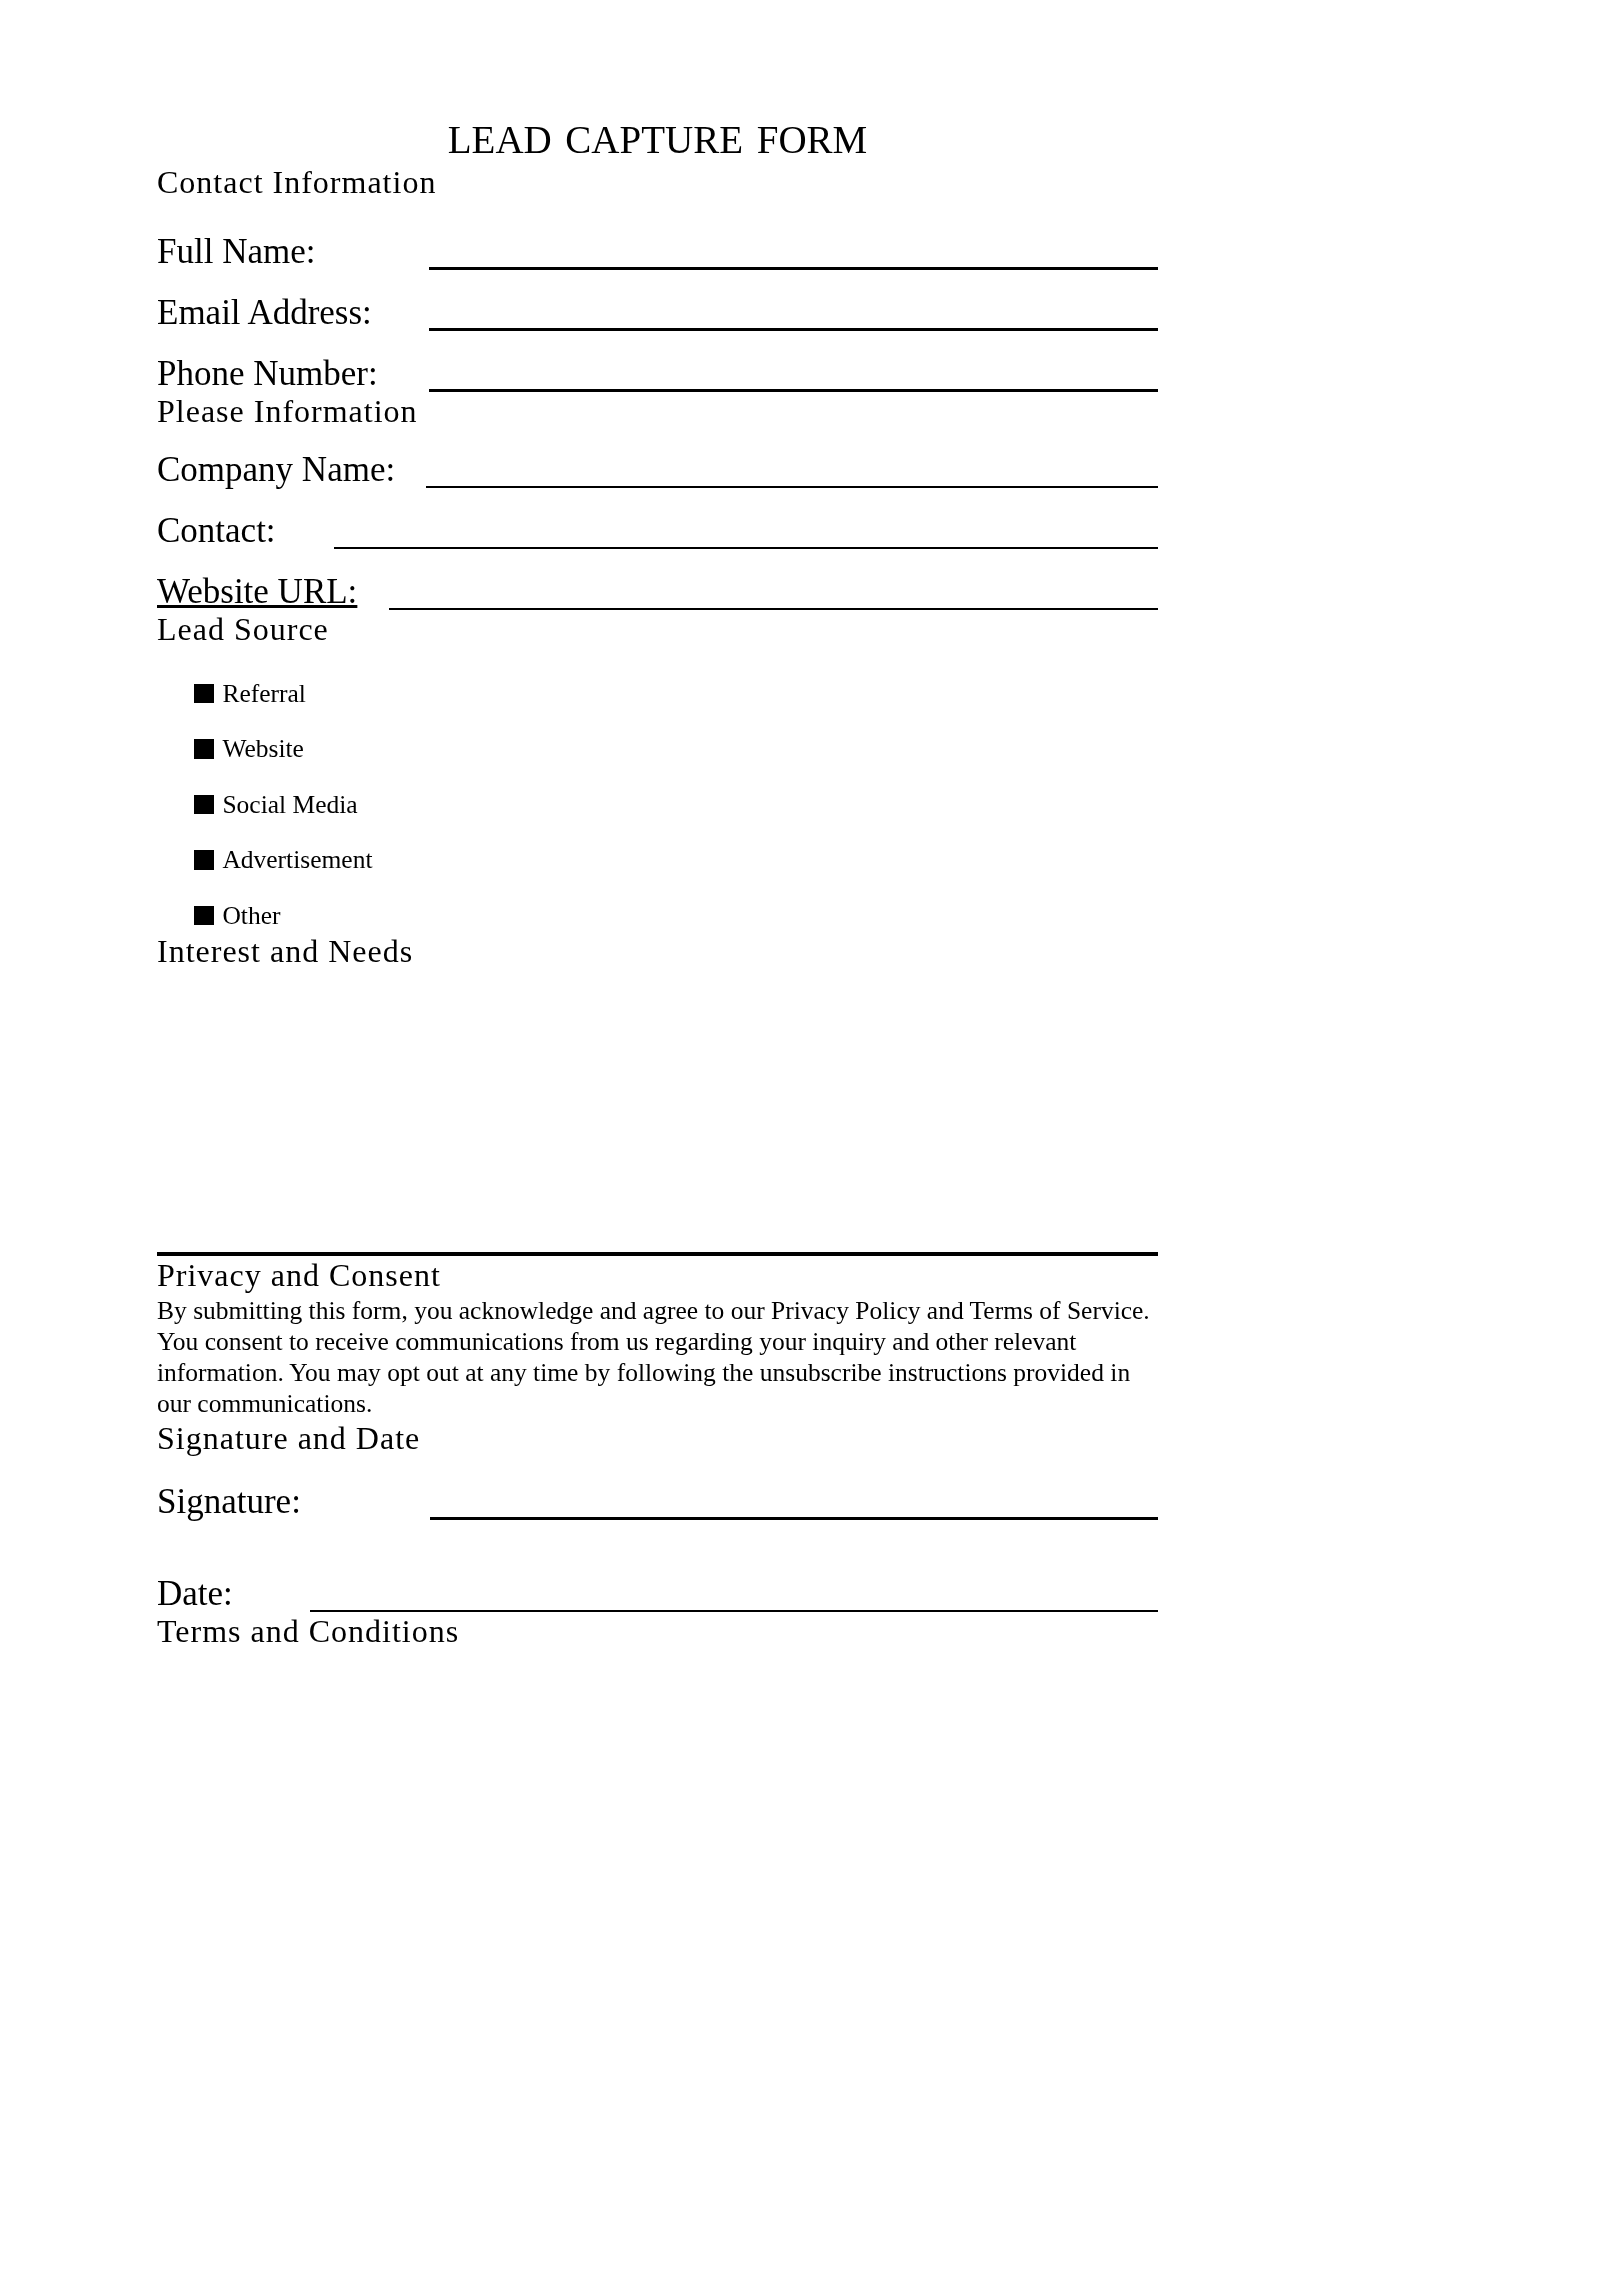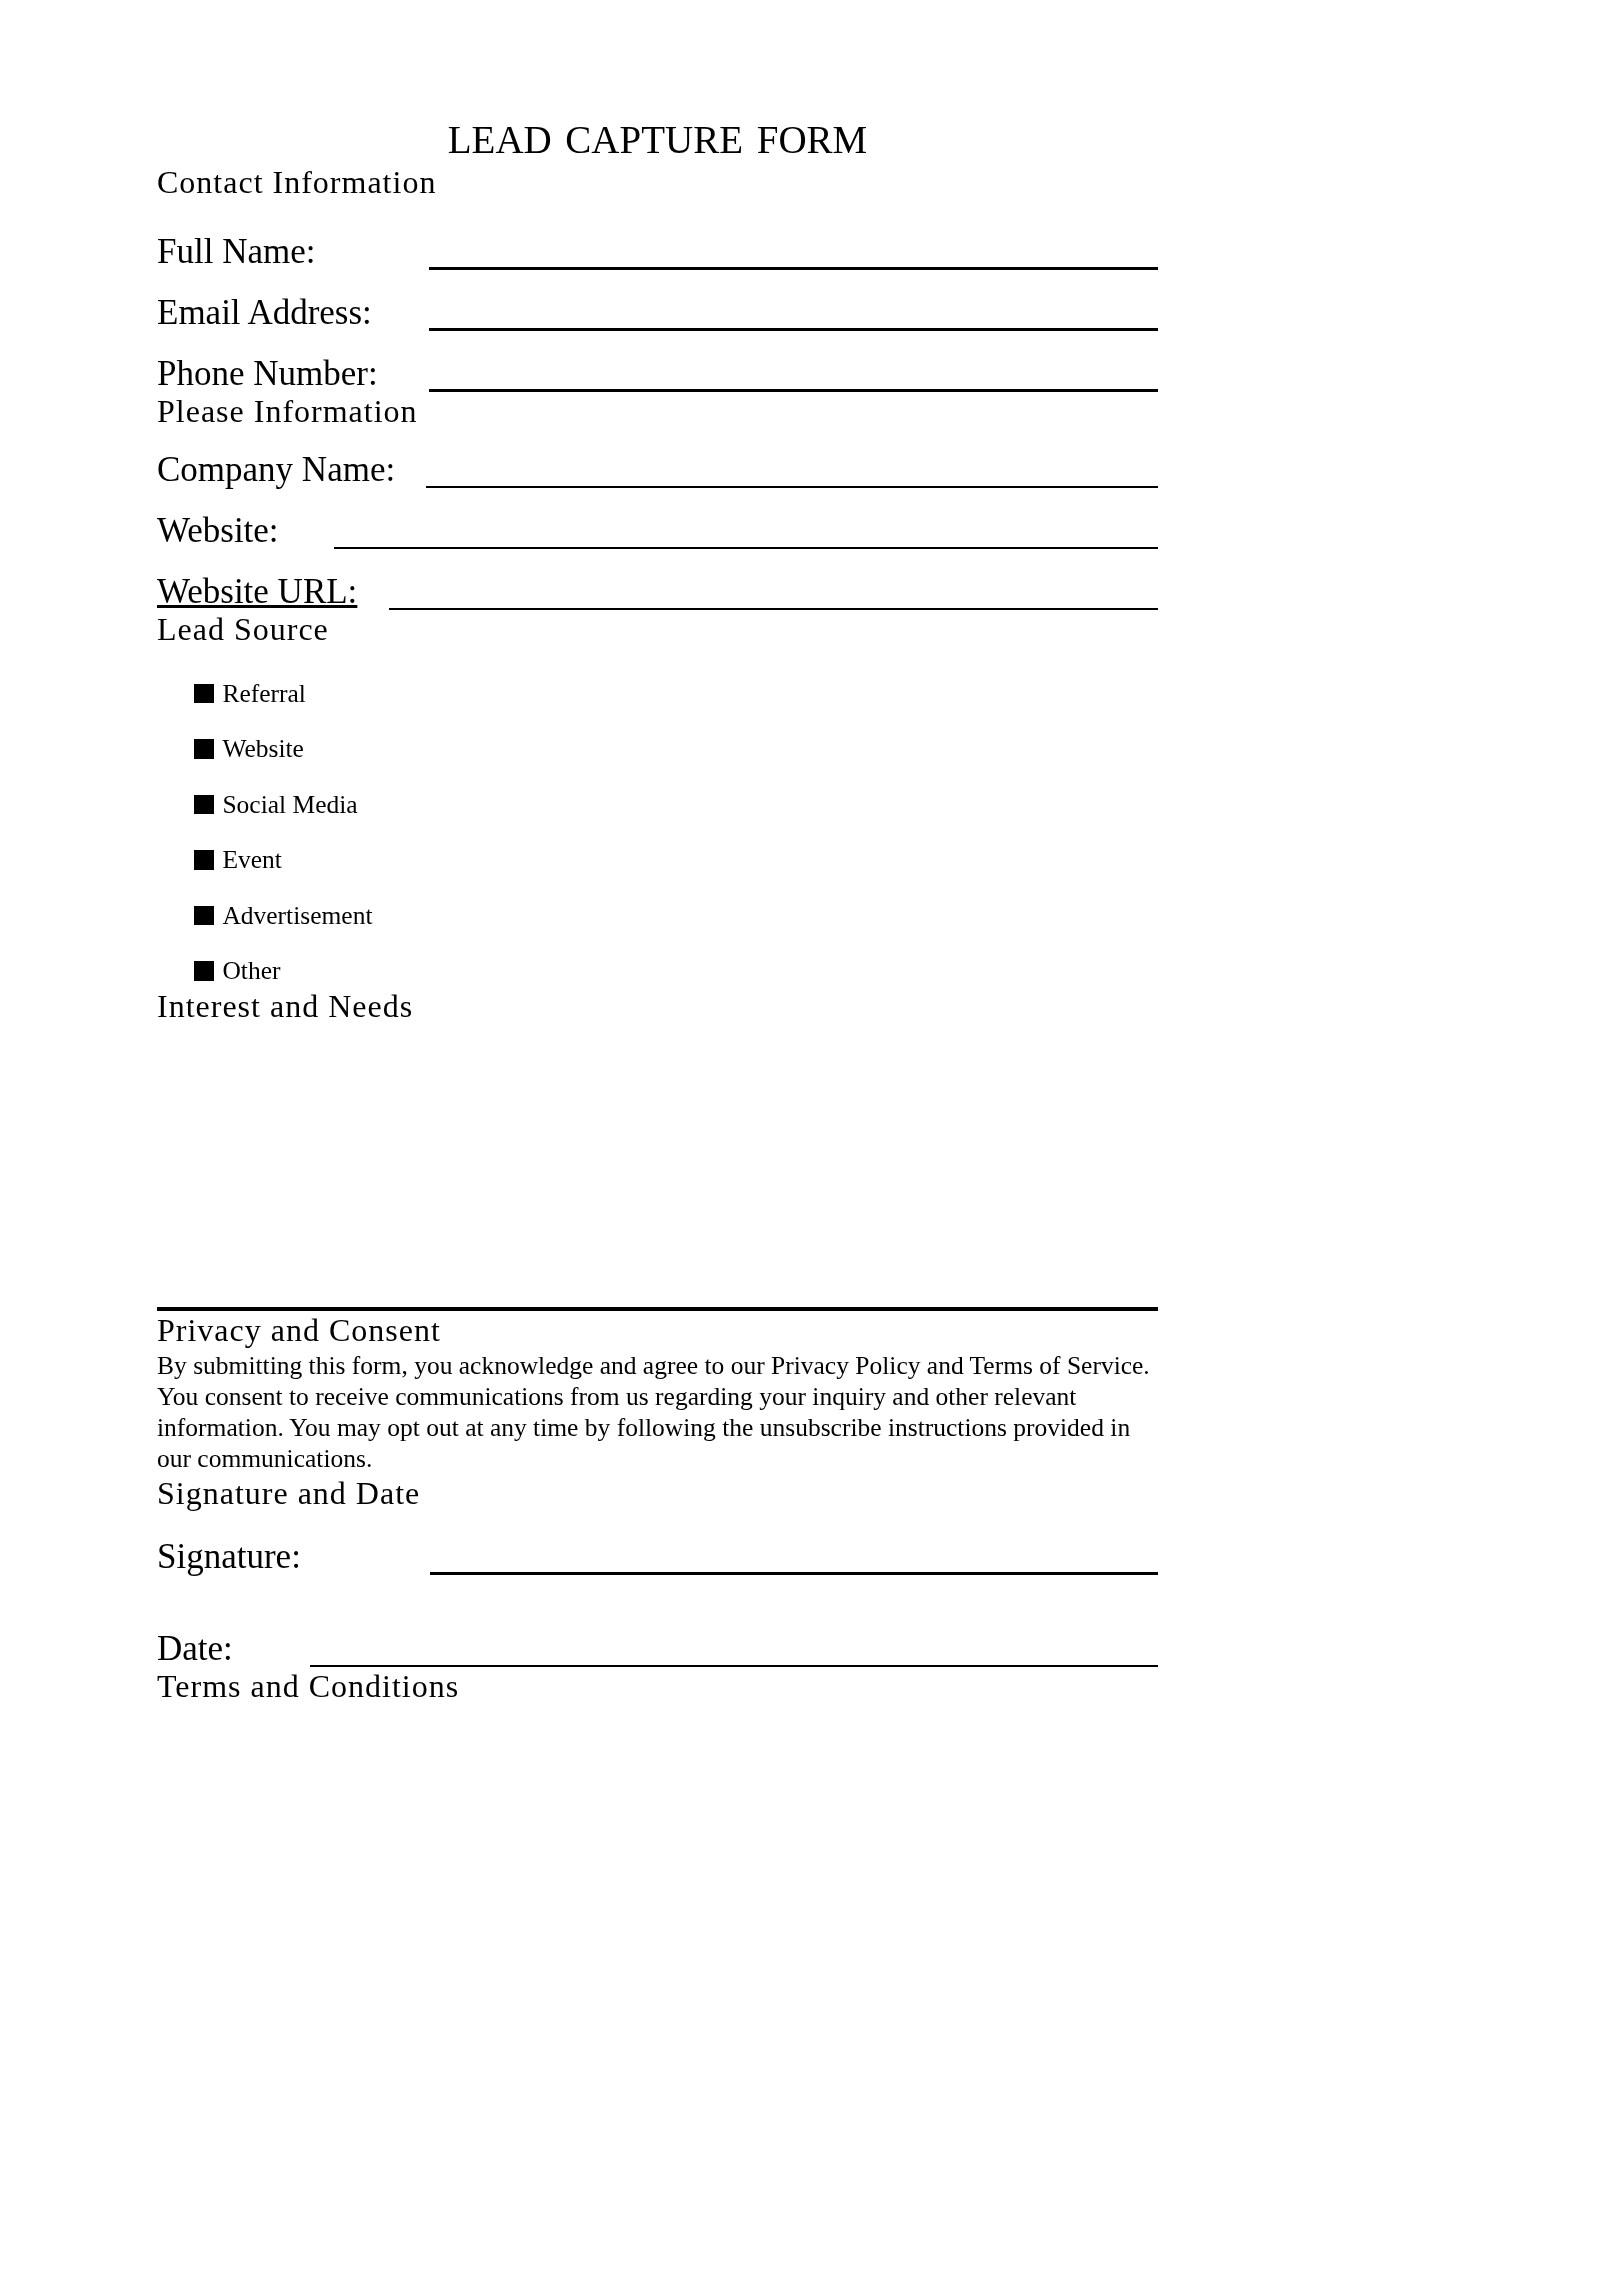--- a/index.html
+++ b/index.html
@@ -123,21 +123,21 @@
     <span class="field-line t4"></span>
   </div>
 
   <h2 class="section-heading mt-56">Please Information</h2>
 
   <div class="field-row first-c">
     <span class="field-label w-company">Company Name:</span>
     <span class="field-line t2"></span>
   </div>
   <div class="field-row next">
-    <span class="field-label w-industry">Website:</span>
+    <span class="field-label w-industry">Contact:</span>
     <span class="field-line t3"></span>
   </div>
   <div class="field-row next">
     <span class="field-label w-website">Website URL:</span>
     <span class="field-line t2"></span>
   </div>
 
   <h2 class="section-heading mt-56">Lead Source</h2>
 
   <div class="checkbox-list">
@@ -145,24 +145,20 @@
       <span class="checkbox-square"></span>
       <span class="checkbox-label">Referral</span>
     </div>
     <div class="checkbox-item">
       <span class="checkbox-square"></span>
       <span class="checkbox-label">Website</span>
     </div>
     <div class="checkbox-item">
       <span class="checkbox-square"></span>
       <span class="checkbox-label">Social Media</span>
-    </div>
-    <div class="checkbox-item">
-      <span class="checkbox-square"></span>
-      <span class="checkbox-label">Event</span>
     </div>
     <div class="checkbox-item">
       <span class="checkbox-square"></span>
       <span class="checkbox-label">Advertisement</span>
     </div>
     <div class="checkbox-item">
       <span class="checkbox-square"></span>
       <span class="checkbox-label">Other</span>
     </div>
   </div>

